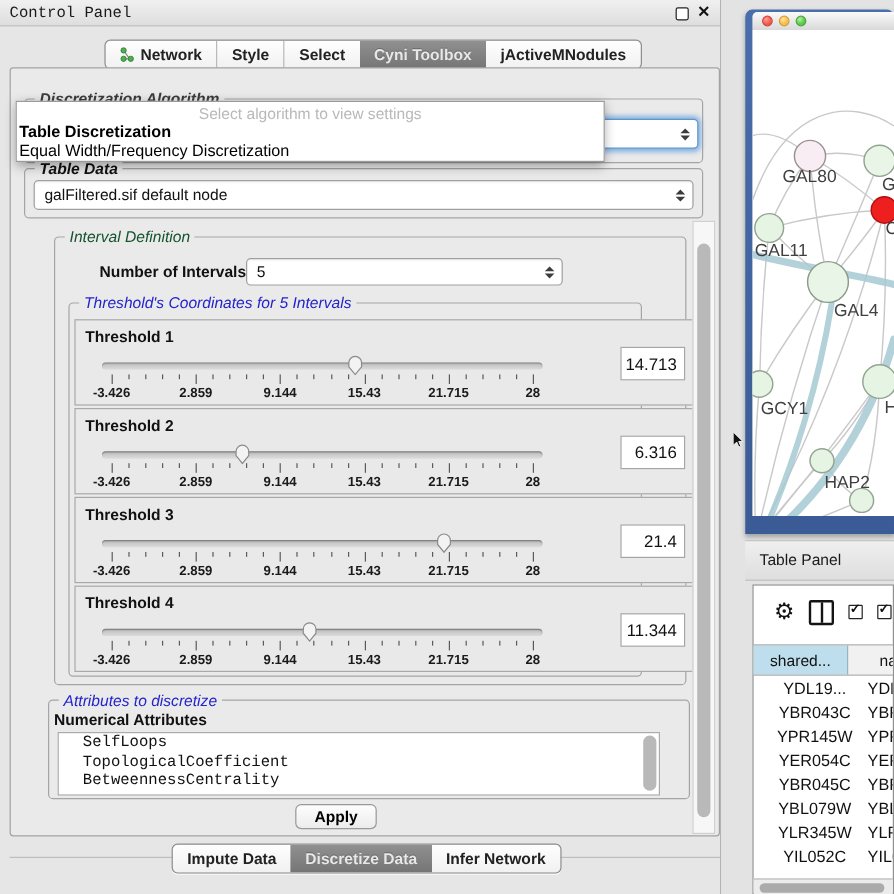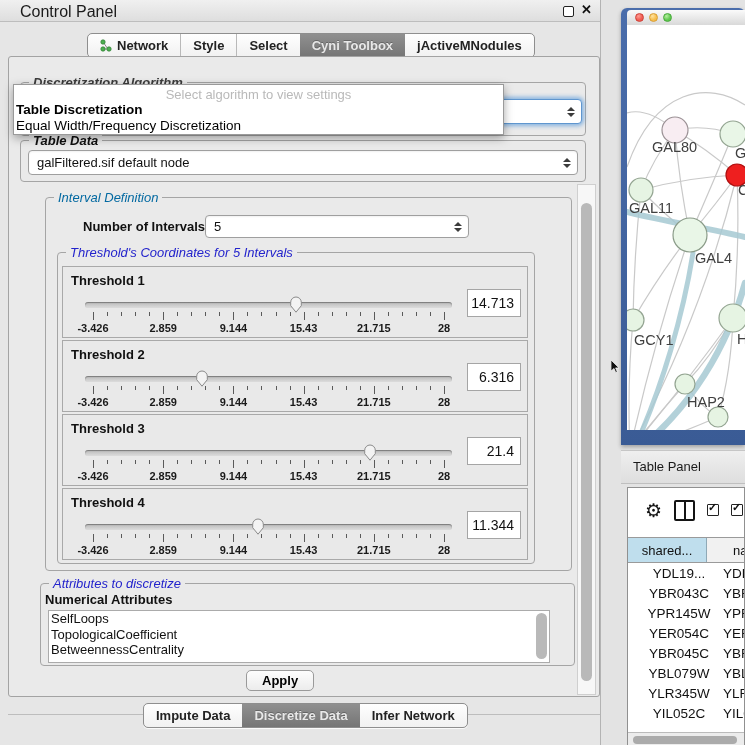--- a/index.html
+++ b/index.html
@@ -1,21 +1,21 @@
 <!DOCTYPE html>
 <html><head>
 <meta charset="utf-8">
 <style>
   html,body{margin:0;padding:0;}
   #root{position:relative;width:745px;height:745px;overflow:hidden;background:#e5e5e5;
         font-family:"Liberation Sans",sans-serif;-webkit-font-smoothing:antialiased;color:#111;}
   
   #cp{position:absolute;left:0;top:0;width:601px;height:745px;background:#e6e6e6;border-right:1px solid #b3b3b3;box-sizing:border-box;}
   #cp-title{position:absolute;left:0;top:0;width:100%;height:22px;background:linear-gradient(#f0f0f0,#dedede);border-bottom:1px solid #bdbdbd;box-sizing:border-box;}
-  #cp-title .t{position:absolute;left:20px;top:3px;font-size:16px;color:#1a1a1a;}
+  #cp-title .t{position:absolute;left:8px;top:3px;font-size:13px;color:#1a1a1a;font-family:Liberation Mono, monospace;}
   #win-min{position:absolute;left:563px;top:6px;width:9px;height:9px;border:1.5px solid #222;border-radius:2px;background:#fff;}
   #win-close{position:absolute;left:581px;top:2px;font-size:13px;font-weight:700;color:#111;}
   
   .seg-control{position:absolute;display:flex;border:1px solid #8e8e8e;border-radius:5px;background:linear-gradient(#fefefe,#f1f1f1);height:23px;overflow:hidden;box-shadow:0 1px 0 rgba(255,255,255,.8);}
   .seg{padding:0 12px;font-size:13px;font-weight:600;color:#222;line-height:23px;display:flex;align-items:center;gap:5px;white-space:nowrap;}
   .seg.divided{border-left:1px solid #b9b9b9;}
   .seg.selected{background:linear-gradient(#909090,#757575);color:#e8e8e8;text-shadow:0 -1px 0 rgba(0,0,0,.25);}
   #top-tabs{left:87px;top:33px;}
   #bottom-tabs{left:143px;top:703px;}
   #bottom-line{position:absolute;left:8px;top:714px;width:592px;height:1px;background:#bdbdbd;}
@@ -33,44 +33,44 @@
   #combo-focus{left:26px;top:99px;width:556px;height:25px;border-color:#5f96cf;box-shadow:0 0 4px 2px rgba(100,160,220,.75);}
   
   #popup{position:absolute;left:13px;top:84px;width:491px;height:51px;background:#fff;border:1px solid #9a9a9a;box-shadow:0 3px 9px rgba(0,0,0,.35);z-index:40;box-sizing:border-box;padding-top:2px;}
   #popup .ph{text-align:center;color:#b9b9b9;font-size:13px;line-height:15px;}
   #popup .opt{font-size:13.5px;line-height:16px;padding-left:2px;color:#000;}
   #popup .opt.sel{font-weight:700;}
   #grp-tabledata{left:20px;top:140px;width:566px;height:42px;}
   #combo-table{left:28px;top:150px;width:550px;height:25px;}
   
   #grp-interval{left:45px;top:197px;width:527px;height:374px;}
-  #grp-interval>.group-title{color:#0369a1;}
+  #grp-interval>.group-title{color:#14532d;}
   #noi-label{position:absolute;left:83px;top:219px;font-size:13px;font-weight:700;}
   #noi-combo{left:205px;top:215px;width:264px;height:23px;}
   #grp-thresh{left:57px;top:252px;width:478px;height:312px;}
   #grp-thresh>.group-title{color:#2323cc;background:#eaeaea;}
   #th-list{position:absolute;left:62px;top:266px;width:466px;}
-  .th-panel{position:relative;width:466px;height:72px;margin-bottom:2px;border:1px solid #a9a9a9;background:#e9e9e9;box-sizing:border-box;}
+  .th-panel{position:relative;width:516px;height:72px;margin-bottom:2px;border:1px solid #a9a9a9;background:#e9e9e9;box-sizing:border-box;}
   .th-label{position:absolute;left:8px;top:6px;font-size:13px;font-weight:700;}
   .th-slider{position:absolute;left:22px;top:28px;width:367px;height:40px;}
   .track{position:absolute;left:0;right:0;top:7px;height:6px;border-radius:3px;background:linear-gradient(#b9b9b9,#dcdcdc);box-shadow:inset 0 1px 1px rgba(0,0,0,.35);}
   .rail{position:absolute;left:8px;right:8px;top:0;height:40px;}
   .thumb{position:absolute;top:0;width:15px;height:18px;transform:translateX(-50%);}
   .ticks{position:absolute;left:0;right:0;top:17px;height:9px;}
   .tick{position:absolute;top:0;width:1px;height:4px;background:#5a5a5a;}
   .tick.major{height:8px;}
   .tick-labels{position:absolute;left:0;right:0;top:27px;height:12px;}
   .tick-labels span{position:absolute;transform:translateX(-50%);font-size:11px;font-weight:700;color:#1a1a1a;white-space:nowrap;}
   .th-value{position:absolute;right:6px;top:22px;width:54px;height:28px;background:#fff;border:1px solid #a5a5a5;box-sizing:border-box;font-size:14px;text-align:right;line-height:26px;padding-right:6px;}
   
   #grp-attr{left:40px;top:583px;width:535px;height:83px;}
   #grp-attr>.group-title{color:#2323cc;text-align:right;}
   #attr-label{position:absolute;left:45px;top:592px;font-size:13px;font-weight:700;}
   #attr-list{position:absolute;left:48px;top:610px;width:502px;height:53px;background:#fff;border:1px solid #ababab;box-sizing:border-box;overflow:hidden;}
-  .attr-item{font-size:13px;line-height:15.5px;padding-left:2px;white-space:nowrap;}
+  .attr-item{font-size:13px;line-height:15.5px;padding-left:20px;white-space:nowrap;font-family:Liberation Mono, monospace;}
   #attr-scroll{position:absolute;right:2px;top:2px;width:11px;height:46px;border-radius:6px;background:#b9b9b9;}
   #apply{position:absolute;left:246px;top:670px;background:linear-gradient(#fdfdfd,#ececec);border:1px solid #9a9a9a;border-radius:5px;font-size:13px;font-weight:600;padding:2px 15px;font-family:"Liberation Sans",sans-serif;}
   
   #vscroll{position:absolute;left:577px;top:184px;width:19px;height:511px;background:#f7f7f7;border:1px solid #cfcfcf;box-sizing:border-box;}
   #vscroll .thumb-v{position:absolute;left:3px;top:18px;width:11px;height:478px;border-radius:6px;background:#b9b9b9;}
   
   #right{position:absolute;left:601px;top:0;width:144px;height:745px;background:#e3e3e3;}
   #netwin{position:absolute;left:20px;top:8px;width:124px;height:437px;background:linear-gradient(#4a6dab,#3a5b95);border-radius:6px 6px 0 0;box-shadow:0 2px 4px rgba(0,0,0,.3);}
   #net-titlebar{position:absolute;left:6px;top:2px;width:118px;height:15px;background:linear-gradient(#fafafa,#d9d9d9);border-radius:4px 0 0 0;display:flex;align-items:center;padding-left:8px;gap:5px;box-sizing:border-box;}
   .tl{width:9px;height:9px;border-radius:50%;box-sizing:border-box;}

